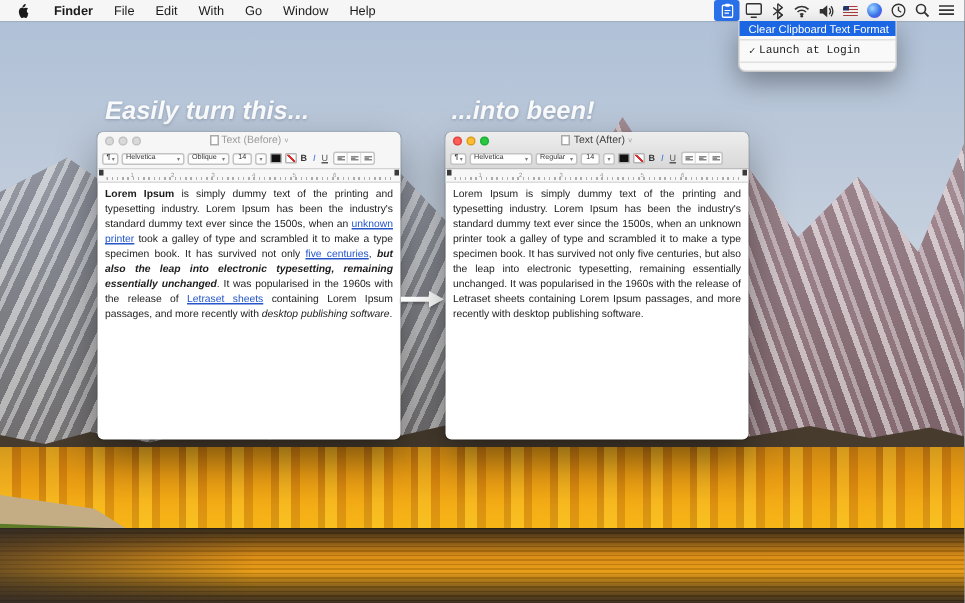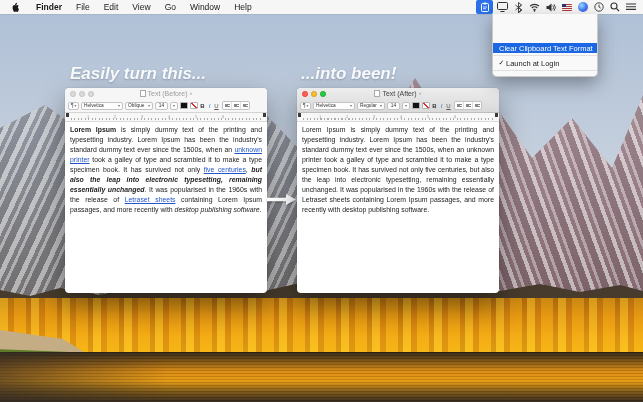--- a/index.html
+++ b/index.html
@@ -54,22 +54,22 @@
   .flag::after{content:"";position:absolute;left:0;top:0;width:4px;height:3px;background:#27376e;}
   .siri{width:10px;height:10px;border-radius:50%;
     background:radial-gradient(circle at 35% 35%,#9ad0ff 5%,#3b78ef 55%,#7a3cf0 100%);}
 
   
   .menu-panel{position:absolute;left:492px;top:14px;width:104px;z-index:11;
     background:rgba(250,250,250,.98);border:1px solid #c9c9c9;border-top:none;
     border-radius:0 0 5px 5px;box-shadow:0 7px 18px rgba(0,0,0,.35);
     font-size:7.5px;color:#1c1c1c;padding-bottom:3px;}
   .mi{height:10px;display:flex;align-items:center;}
-  .mi-hl{background:#1b66e2;color:#fff;padding-left:6px;margin-top:29px;}
-  .mi-n{padding-left:4px;}
+  .mi-hl{background:#1b66e2;color:#fff;padding-left:6px;}
+  .mi-n{padding-left:4px;font-family:Liberation Mono, monospace;}
   .mi-check{width:9px;display:inline-block;text-align:center;font-size:7px;}
   .mi-sep{height:1px;background:#e0e0e0;margin:2px 0;}
 
   
   .caption{position:absolute;z-index:2;font-size:17px;font-weight:bold;font-style:italic;
     color:rgba(255,255,255,.95);text-shadow:0 1px 2px rgba(40,60,90,.3);}
   .cap-before{left:70px;top:64px;}
   .cap-after{left:301px;top:64px;}
 
   
@@ -155,21 +155,21 @@
 <div class="menubar">
   <div class="mb-left">
     <span class="mb-apple">
       <svg class="glyph" width="9" height="11" viewBox="0 0 14 17">
           <path d="M9.5 1c.1 1-.3 2-.9 2.7-.6.7-1.6 1.3-2.5 1.2-.1-1 .4-2 1-2.7C7.7 1.5 8.7 1 9.5 1zM11.7 13.2c-.5 1.1-1 2.2-1.9 2.2-.8 0-1.1-.5-2.1-.5s-1.3.5-2.1.5c-.9 0-1.6-1.2-2.1-2.3C2.4 10.9 2 8 3.1 6.3c.5-.9 1.5-1.5 2.5-1.5.8 0 1.5.5 2 .5s1.3-.6 2.2-.5c.4 0 1.5.2 2.2 1.2-.1.1-1.3.8-1.3 2.3 0 1.8 1.6 2.4 1.6 2.4s-.2.9-.6 1.5z" fill="#1a1a1a"></path>
         </svg>
     </span>
     <span class="mb-item app">Finder</span>
     <span class="mb-item">File</span>
     <span class="mb-item">Edit</span>
-    <span class="mb-item">View</span>
+    <span class="mb-item">With</span>
     <span class="mb-item">Go</span>
     <span class="mb-item">Window</span>
     <span class="mb-item">Help</span>
   </div>
   <div class="mb-right">
     <span class="st-icon st-app">
       <svg class="glyph" width="8" height="10" viewBox="0 0 8 10">
           <rect x="0.5" y="1.5" width="7" height="8" rx="1" fill="none" stroke="#fff" stroke-width="1"></rect>
           <rect x="2.5" y="0.5" width="3" height="2" rx="0.5" fill="#fff"></rect>
           <path d="M2 5h4M2 6.7h3" stroke="#fff" stroke-width="0.8"></path>

